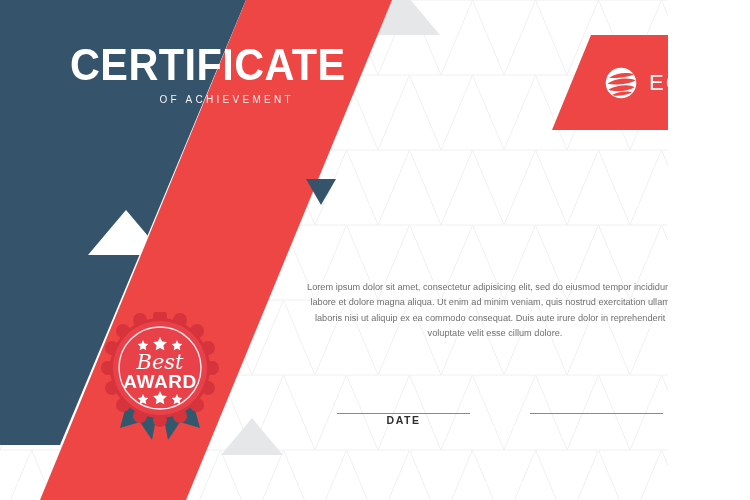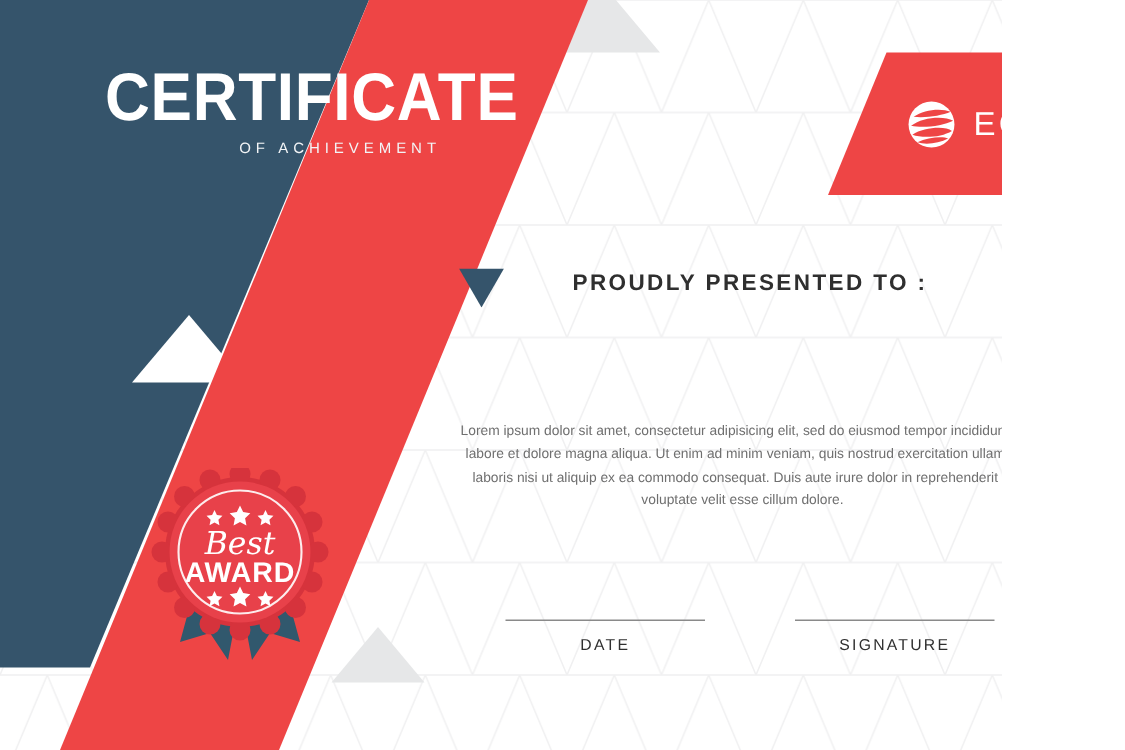--- a/index.html
+++ b/index.html
@@ -93,23 +93,22 @@
     color: #6f6f6f;
     z-index: 20;
   }
 
   
   .sig-group { position: absolute; z-index: 20; text-align: center; }
   #sig-date  { left: 337px; top: 413px; width: 133px; }
   #sig-sign  { left: 530px; top: 413px; width: 133px; }
   .sig-line { height: 1px; background: #8a8a8a; width: 100%; }
   .sig-label {
-    margin-top: 10px;
     font-size: 10.5px;
-    font-weight: 400;
+    font-weight: 700;
     letter-spacing: 1.5px;
     color: #2f2f2f;
   }
 
   
   #award-badge { position: absolute; left: 98px; top: 312px; z-index: 30; text-align: right; }
   #award-badge svg { display: block; }
   .badge-best {
     font-family: "DejaVu Serif", serif;
     font-style: italic;
@@ -179,31 +178,29 @@
       <path d="M5 28 C14 22, 31 21, 36 25 C28 30, 13 31, 5 28 Z" fill="#EE4545"></path>
       <path d="M9 34 C17 30, 29 29, 33 31 C26 35, 15 36, 9 34 Z" fill="#EE4545"></path>
     </svg>
     <span id="logo-text">ECADEMY</span>
   </div>
 
   <svg id="heading-triangle" width="30" height="26" viewBox="0 0 30 26" xmlns="http://www.w3.org/2000/svg">
     <polygon points="0,0 30,0 15,26" fill="#35546B"></polygon>
   </svg>
 
-  <div id="presented-heading">PROUDLY PRESENTED TO :</div>
 
   <div id="body-text">Lorem ipsum dolor sit amet, consectetur adipisicing elit, sed do eiusmod tempor incididunt ut labore et dolore magna aliqua. Ut enim ad minim veniam, quis nostrud exercitation ullamco laboris nisi ut aliquip ex ea commodo consequat. Duis aute irure dolor in reprehenderit in voluptate velit esse cillum dolore.</div>
 
   <div class="sig-group" id="sig-date">
     <div class="sig-line"></div>
     <div class="sig-label">DATE</div>
   </div>
   <div class="sig-group" id="sig-sign">
     <div class="sig-line"></div>
-    <div class="sig-label">SIGNATURE</div>
   </div>
 
   <div id="award-badge">
     <svg width="124" height="128" viewBox="0 0 124 128" xmlns="http://www.w3.org/2000/svg">
 
       <polygon points="34,72 62,86 54,128 42,110 22,116" fill="#31586D"></polygon>
       <polygon points="90,72 62,86 70,128 82,110 102,116" fill="#31586D"></polygon>
 
       <g fill="#D6333C">
         <circle cx="62" cy="56" r="50"></circle>

